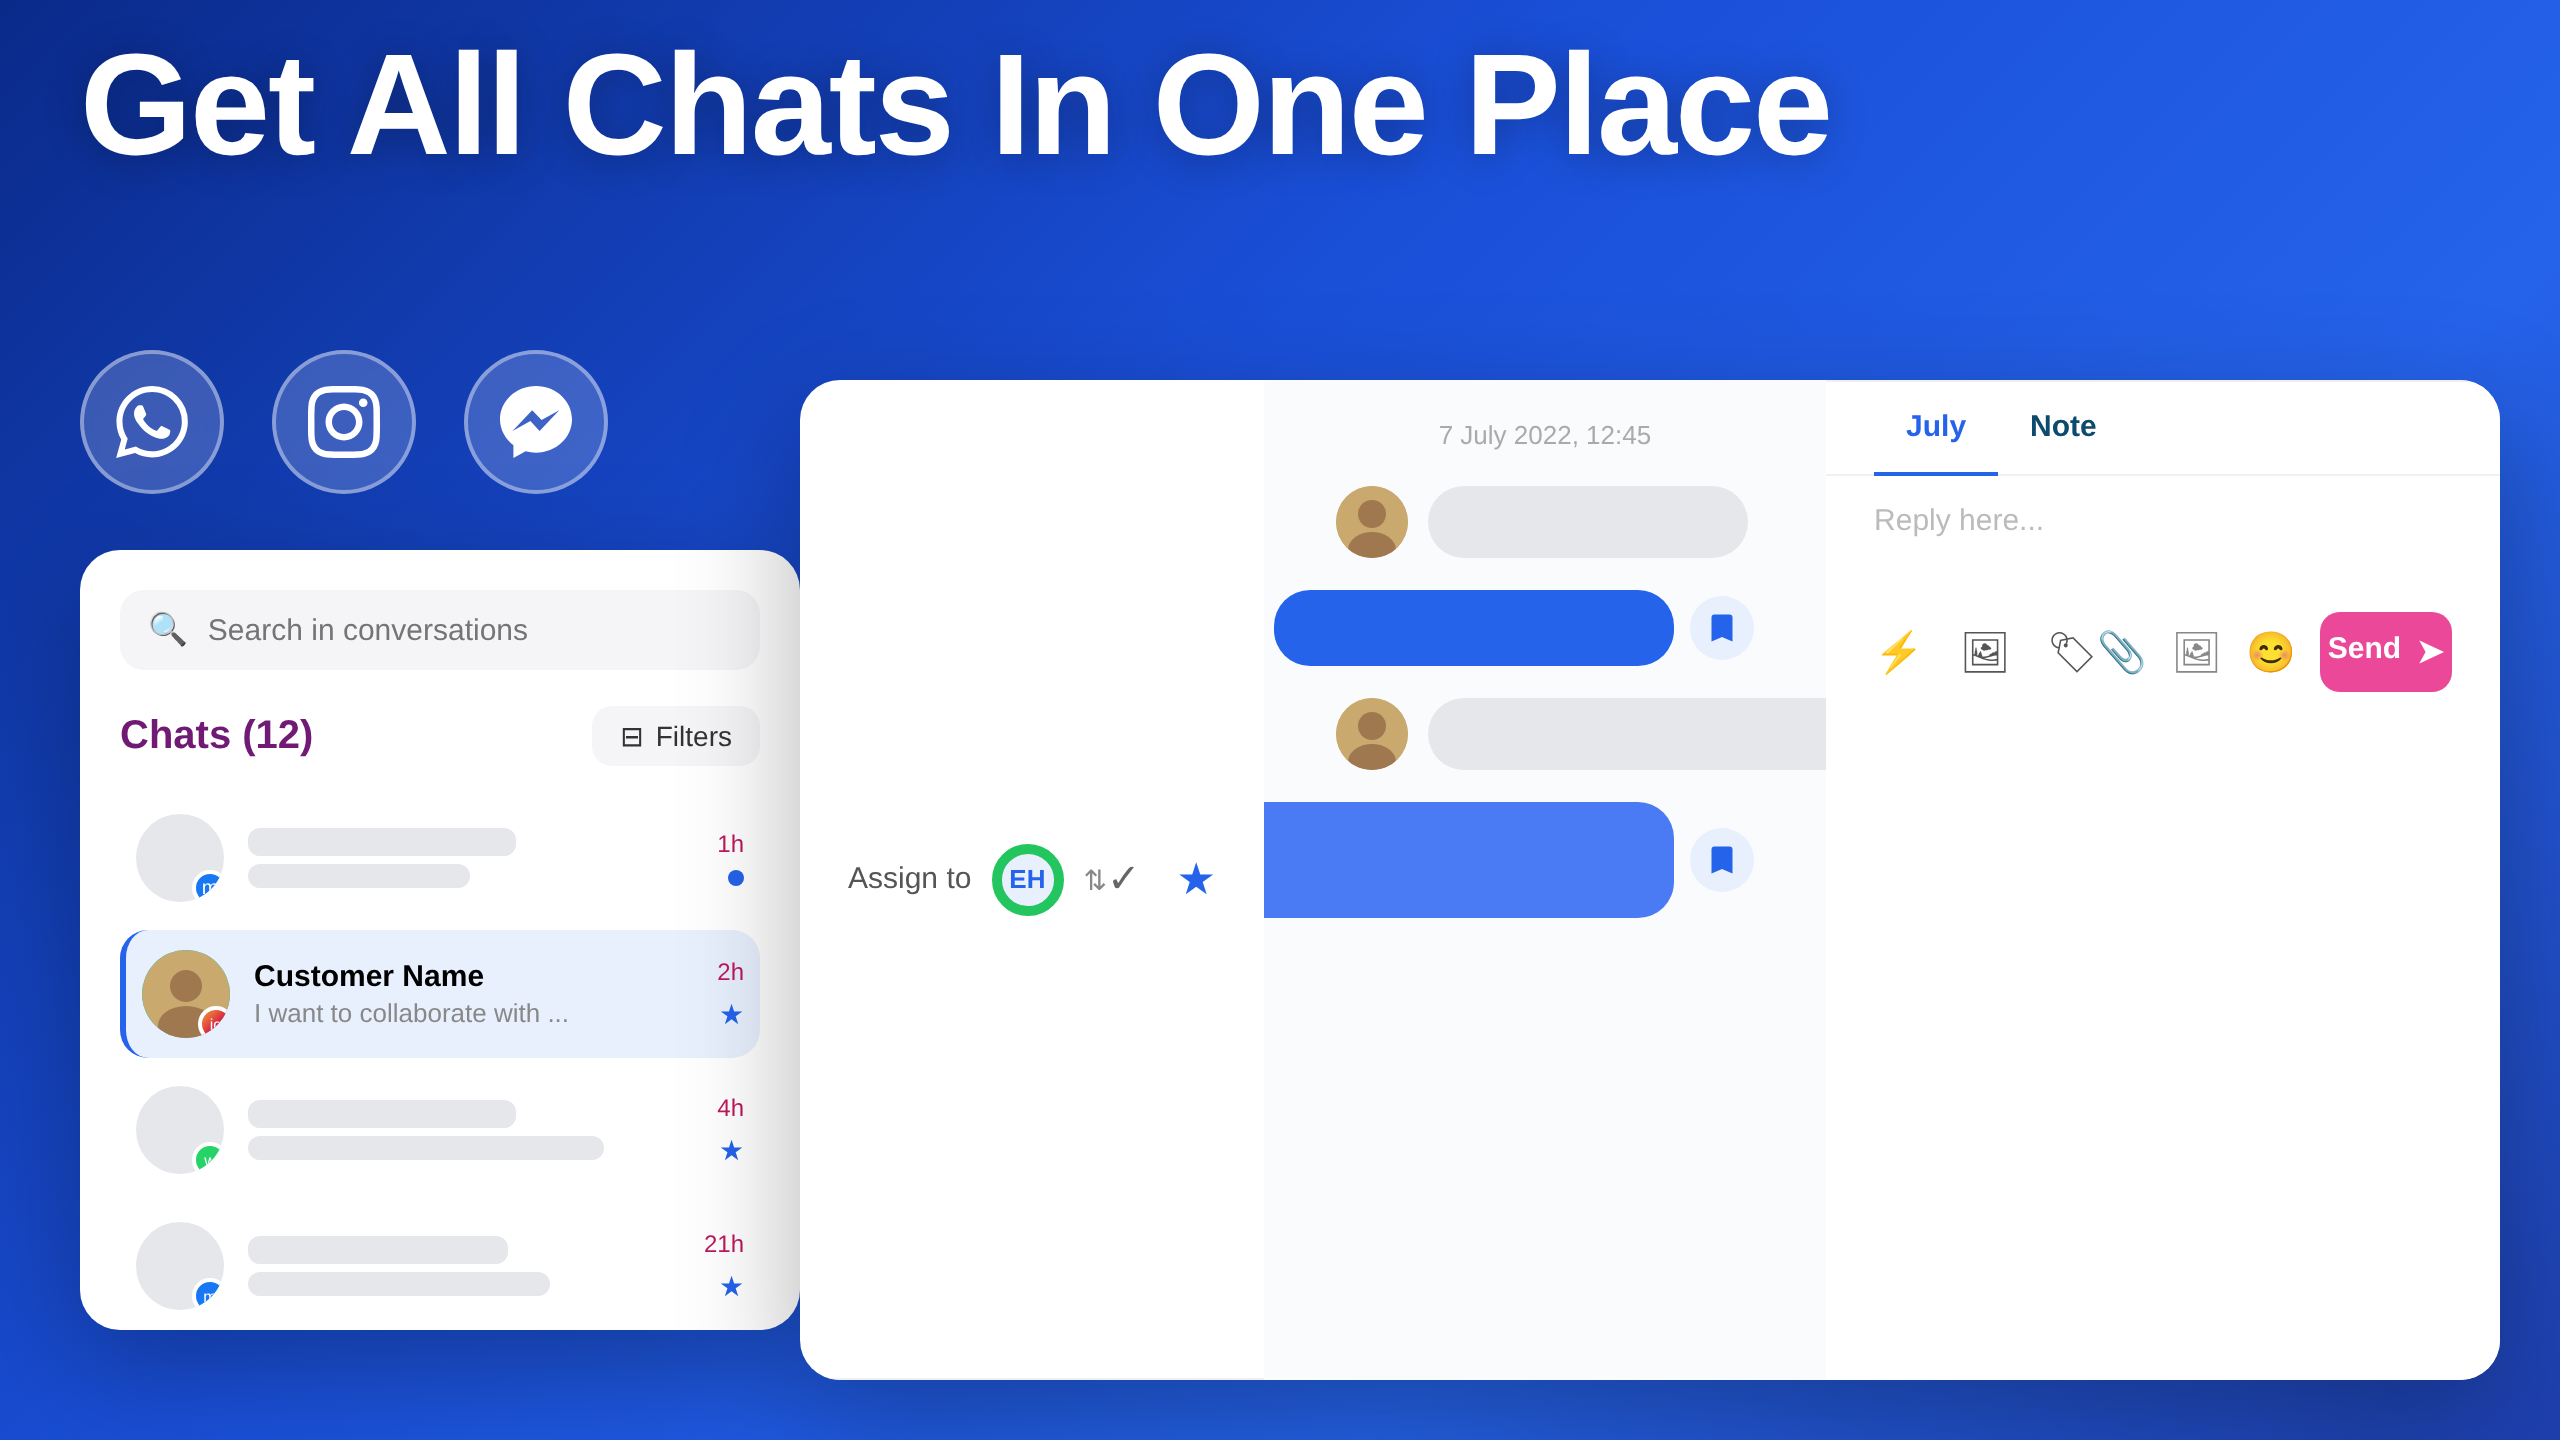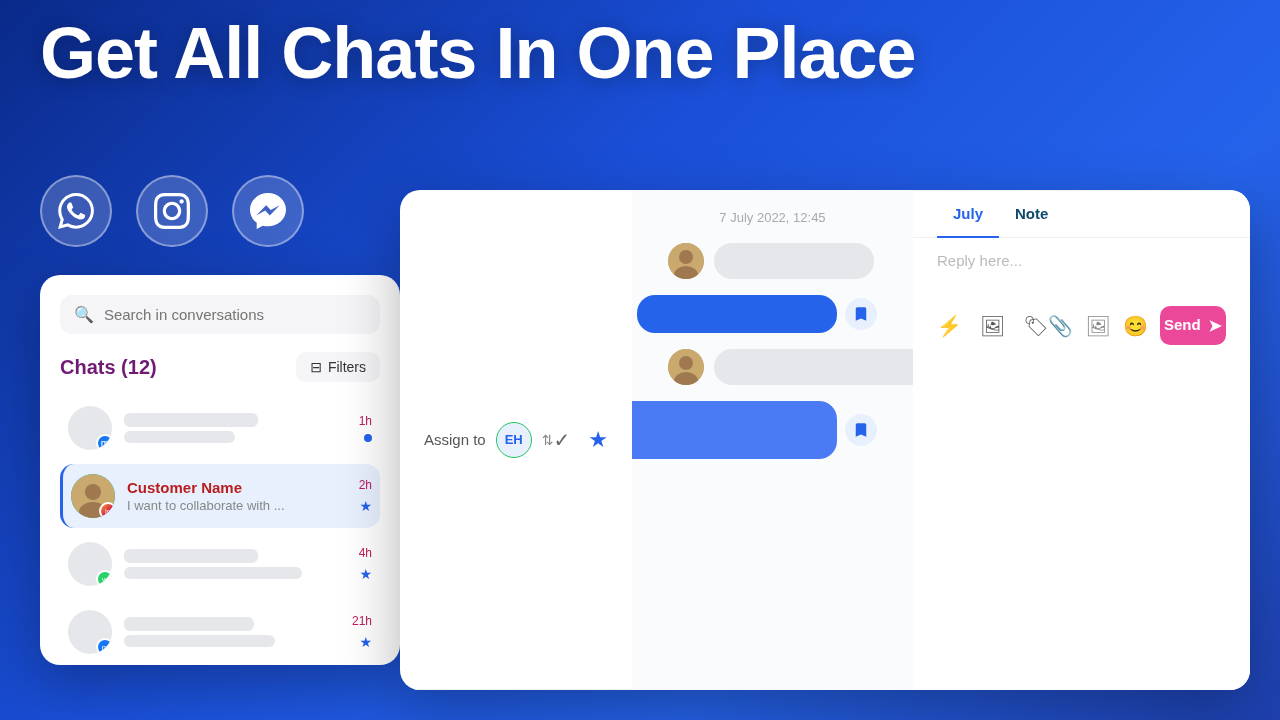--- a/index.html
+++ b/index.html
@@ -144,21 +144,21 @@
       align-items: center;
       justify-content: center;
       font-size: 10px;
       color: #fff;
       border: 2px solid #fff;
     }
     .platform-badge.whatsapp { background: #25d366; }
     .platform-badge.instagram { background: linear-gradient(135deg, #f09433, #e6683c, #dc2743, #cc2366, #bc1888); }
 
     .chat-content { flex: 1; min-width: 0; }
-    .chat-name { font-size: 15px; font-weight: 700; color: #b91c1c; }
+    .chat-name { font-size: 15px; font-weight: 700; color: #000000; }
     .chat-preview {
       font-size: 13px;
       color: #888;
       white-space: nowrap;
       overflow: hidden;
       text-overflow: ellipsis;
       margin-top: 2px;
     }
     .skeleton {
       height: 12px;
@@ -207,21 +207,21 @@
       display: flex;
       align-items: center;
       gap: 10px;
     }
     .assign-label { font-size: 15px; color: #555; font-weight: 500; }
     .assign-avatar {
       width: 36px;
       height: 36px;
       border-radius: 50%;
       background: #e8f0fe;
-      border: 1px solid #22c55e;
+      border: 5px solid #22c55e;
       display: flex;
       align-items: center;
       justify-content: center;
       font-size: 13px;
       font-weight: 700;
       color: #2563eb;
     }
     .assign-chevron { color: #888; font-size: 14px; cursor: pointer; }
     .header-actions { display: flex; gap: 18px; align-items: center; }
     .header-icon { font-size: 20px; color: #666; cursor: pointer; }

